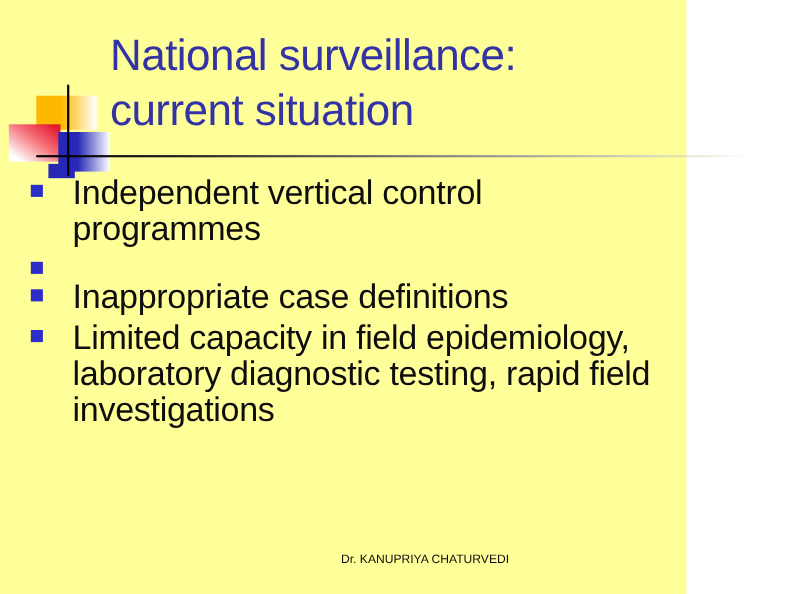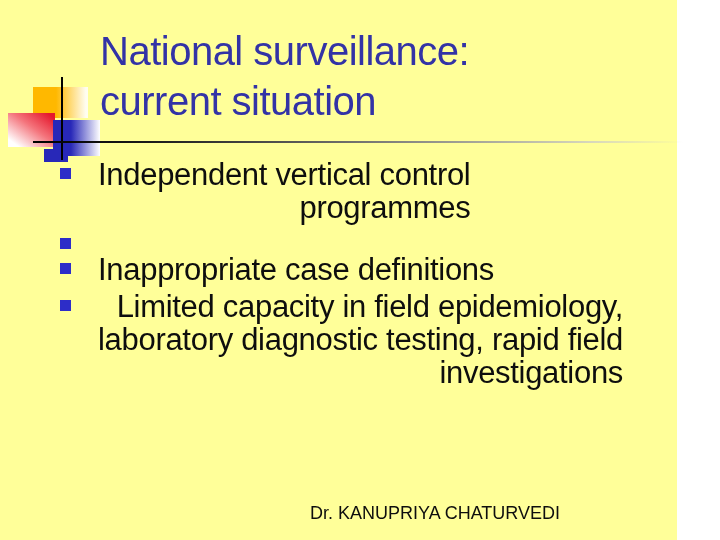--- a/index.html
+++ b/index.html
@@ -3,21 +3,21 @@
 <meta charset="utf-8">
 <style>
   html, body { margin: 0; padding: 0; }
   body {
     width: 720px; height: 540px;
     font-family: "Liberation Sans", sans-serif;
     overflow: hidden;
   }
   .slide {
     position: relative;
-    width: 677px; height: 540px;
+    width: 624px; height: 540px;
     background: var(--bg, #FFFF99);
   }
 
   
   .decor { position: absolute; }
   .orange-sq {
     left: 33px; top: 87px; width: 55px; height: 31px;
     background: linear-gradient(to right, var(--orange, #FFB800) 0%, var(--orange, #FFB800) 42%, #fffdf0 96%);
     z-index: 1;
   }
@@ -52,21 +52,21 @@
   .title {
     position: absolute;
     left: 100px; top: 26px; width: 600px;
     font-size: 40px; line-height: 50px;
     letter-spacing: -0.5px;
     color: var(--title, #3333A6);
     white-space: pre-line;
   }
   .bullets {
     position: absolute;
-    left: 60px; top: 158px; width: 620px; text-align: right;
+    left: 28px; top: 158px; width: 620px;
   }
   .bullet-item {
     display: flex;
     align-items: flex-start;
     margin-bottom: 4px;
   }
   .bullet-marker {
     flex: 0 0 auto;
     width: 11px; height: 11px;
     margin: 10px 27px 0 0;
@@ -74,21 +74,21 @@
   }
   .bullet-text {
     font-size: 31px; line-height: 33px;
     color: var(--text, #0E0E0E);
     letter-spacing: -0.3px;
     white-space: pre-line;
   }
   .footer {
     position: absolute;
     left: 310px; top: 503px;
-    font-size: 18px;
+    font-size: 11px;
     color: var(--text, #0E0E0E);
   }
 </style>
 </head>
 <body>
 
 <div class="slide">
 
   <div class="decor orange-sq"></div>
   <div class="decor red-sq"></div>

